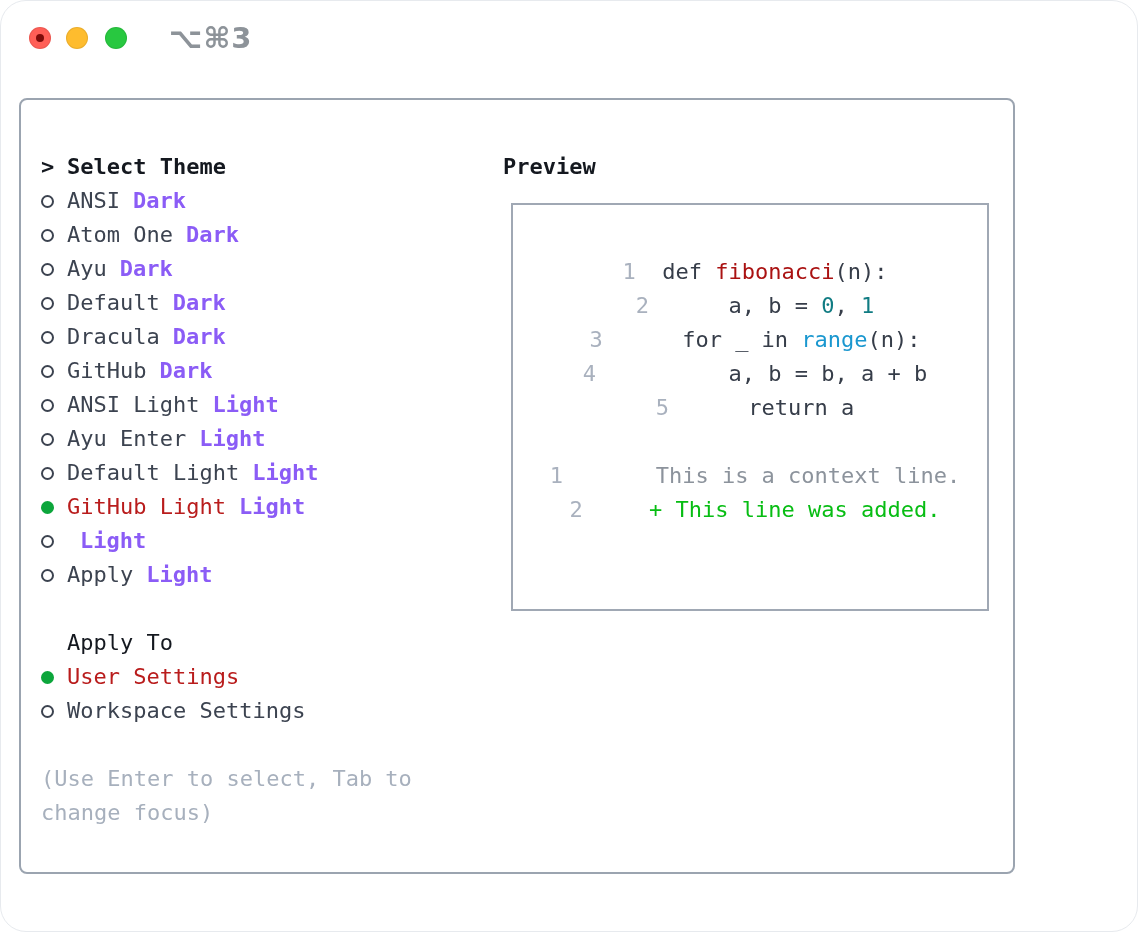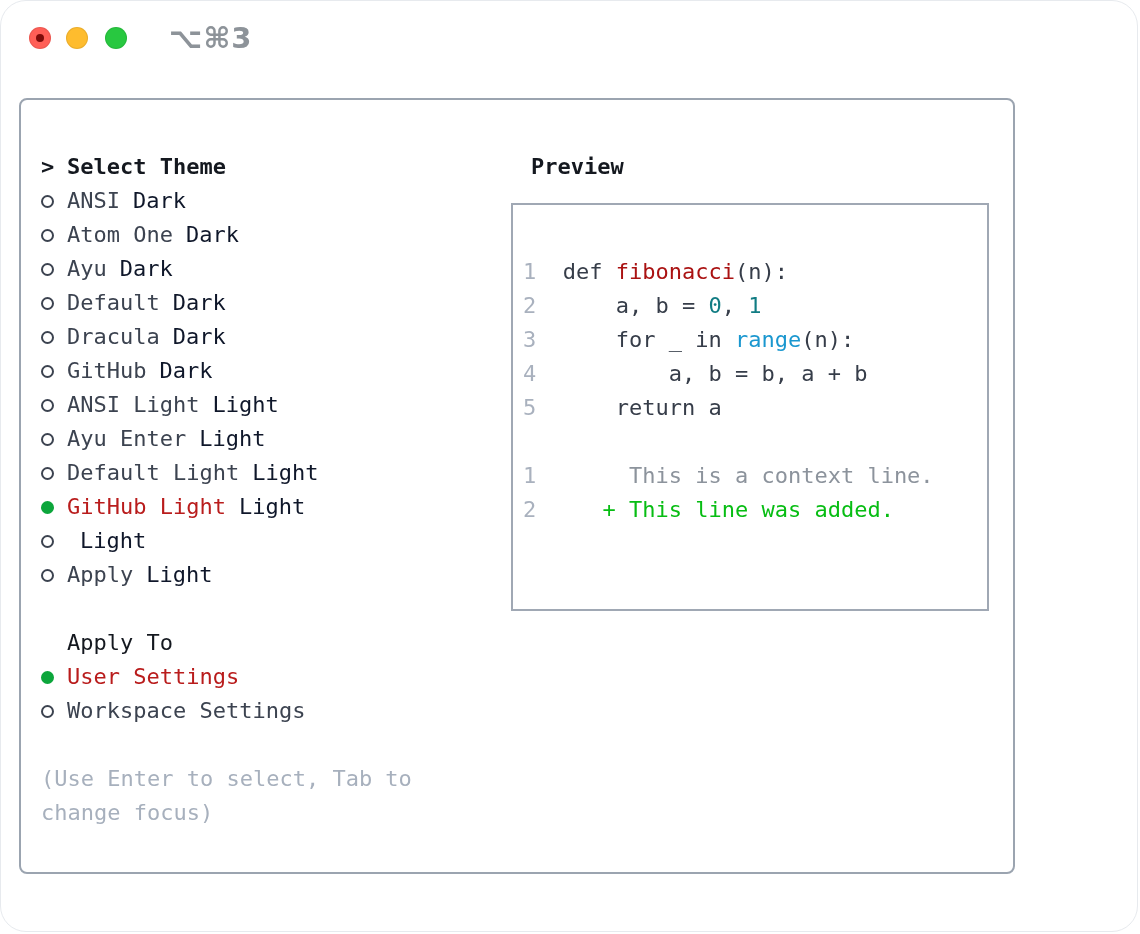--- a/index.html
+++ b/index.html
@@ -21,29 +21,29 @@
   .col-left{position:absolute;left:20px;top:50px;font-size:22px;line-height:34px;white-space:nowrap;}
   .row{display:flex;align-items:center;height:34px;}
   .marker{display:inline-flex;width:26px;justify-content:flex-start;align-items:center;flex:0 0 26px;}
   .arrow{color:#14181f;font-weight:700;}
   .hdr{color:#14181f;font-weight:700;}
   .hdr2{color:#14181f;}
   .radio{width:13px;height:13px;border-radius:50%;border:2px solid #3c4350;box-sizing:border-box;}
   .radio.sel{border-color:#0da63c;background:#0da63c;}
   .iname{color:#3c4350;}
   .iname.sel-txt{color:#b91c1c;}
-  .variant{color:#0f172a;margin-left:13px;}
+  .variant{color:#8b5cf6;margin-left:13px;font-weight:bold;}
   .spacer{height:34px;}
   .hint{color:#a7b0bd;white-space:pre-line;line-height:34px;}
   
-  .preview-hdr{position:absolute;left:510px;top:50px;height:34px;line-height:34px;
+  .preview-hdr{position:absolute;left:482px;top:50px;height:34px;line-height:34px;
                font-size:22px;font-weight:700;color:#14181f;}
   .preview-box{position:absolute;left:490px;top:103px;width:478px;height:408px;box-sizing:border-box;
                border:2px solid #a0a8b4;background:#ffffff;padding:50px 0 0 10px;overflow:hidden;}
-  .code-line{height:34px;line-height:34px;font-size:22px;white-space:pre;}
+  .code-line{height:34px;line-height:34px;font-size:22px;white-space:pre;text-align:center;}
   .seg.ln{color:#a9b1be;}
   .seg.pl{color:#363d49;}
   .seg.fn{color:#aa1212;}
   .seg.nm{color:#117c83;}
   .seg.bi{color:#1a97cf;}
   .seg.ctx{color:#8c939c;}
   .seg.del{color:#c5311d;}
   .seg.add{color:#07bd13;}
 </style>
 </head>

